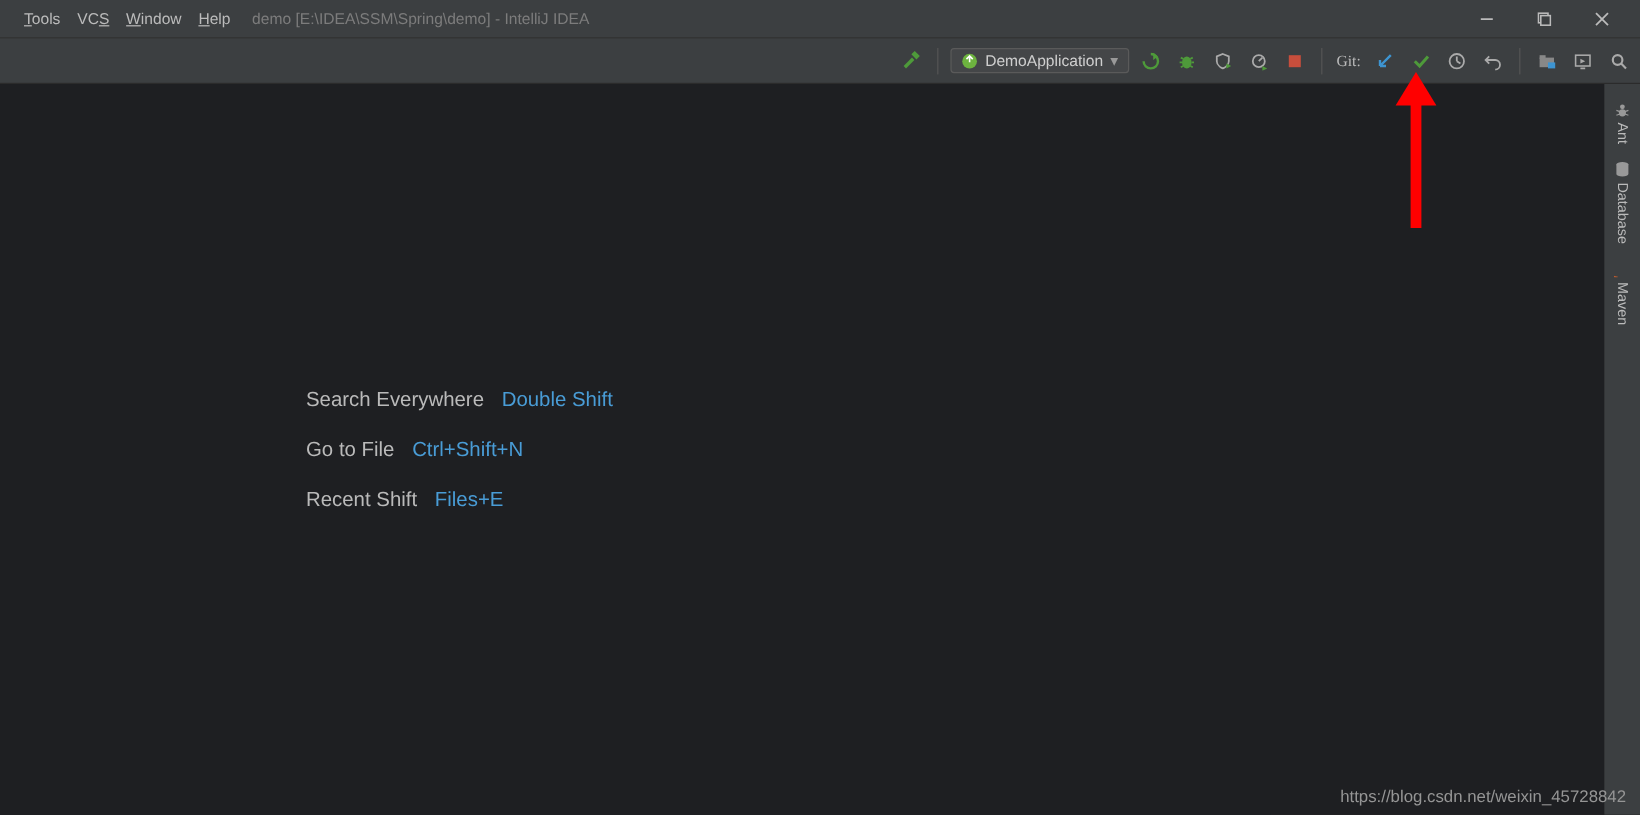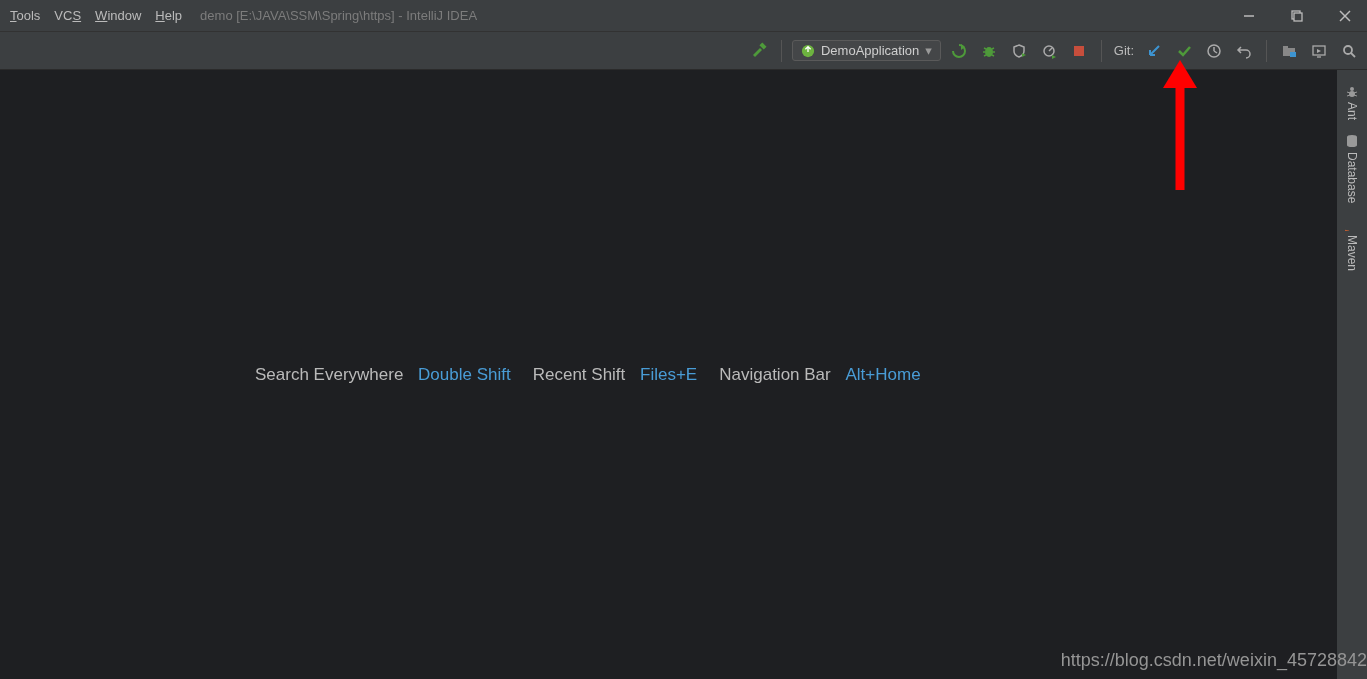--- a/index.html
+++ b/index.html
@@ -11,21 +11,21 @@
     color: #bbbbbb;
     overflow: hidden;
     position: relative;
   }
   
   .titlebar {
     height: 32px;
     background: #3c3f41;
     display: flex;
     align-items: center;
-    padding: 0 10px;
+    padding: 0 20px;
     border-bottom: 1px solid #323232;
   }
   .menu { display: flex; gap: 14px; align-items: center; }
   .menu-item { color: #bbbbbb; cursor: pointer; }
   .menu-item u { text-decoration: underline; }
   .title-text { color: #7c7c7c; margin-left: 18px; }
   .win-controls { margin-left: auto; display: flex; gap: 24px; color: #bbbbbb; }
   .win-btn { width: 24px; height: 24px; display: flex; align-items: center; justify-content: center; cursor: pointer; }
   
   .toolbar {
@@ -49,33 +49,33 @@
     display: flex; align-items: center;
     background: #444648;
     border: 1px solid #5a5a5a;
     border-radius: 3px;
     padding: 2px 8px;
     gap: 6px; cursor: pointer;
     color: #cfcfcf;
   }
   .run-config .spring-icon { width: 14px; height: 14px; }
   .run-config .chev { color: #999; }
-  .git-label { color: #bbbbbb; font-size: 13px; margin: 0 2px; }
+  .git-label { color: #bbbbbb; font-size: 13px; margin: 0 2px; font-family: Liberation Serif, serif; }
   
   .main {
     position: absolute;
     top: 70px; left: 0; right: 30px; bottom: 0;
     background: #1e1f22;
     display: flex;
     align-items: center;
     justify-content: flex-start;
   }
   .main-inner {
     margin-left: 255px;
-    display: flex; flex-direction: row; gap: 22px;
+    display: flex; flex-direction: column; gap: 22px;
   }
   .hint-row { font-size: 17px; color: #bababa; }
   .hint-row .shortcut { color: #499cd6; margin-left: 10px; }
   
   .right-strip {
     position: absolute;
     top: 70px; right: 0; width: 30px; bottom: 0;
     background: #3c3f41;
     display: flex; flex-direction: column;
     align-items: center;
@@ -92,35 +92,35 @@
   
   .red-arrow {
     position: absolute;
     left: 1155px; top: 60px;
     width: 50px; height: 140px;
     pointer-events: none;
   }
   
   .watermark {
     position: absolute;
-    right: 0; bottom: 8px;
-    color: #959595; font-size: 18px;
+    right: 12px; bottom: 8px;
+    color: #959595; font-size: 14px;
   }
 </style>
 </head>
 <body>
 
 <div class="titlebar">
   <div class="menu">
     <span class="menu-item"><u>T</u><span>ools</span></span>
     <span class="menu-item">VC<u>S</u></span>
     <span class="menu-item"><u>W</u>indow</span>
     <span class="menu-item"><u>H</u>elp</span>
   </div>
-  <span class="title-text">demo [E:\JAVA\SSM\Spring\https] - IntelliJ IDEA</span>
+  <span class="title-text">demo [E:\IDEA\SSM\Spring\demo] - IntelliJ IDEA</span>
   <div class="win-controls">
     <span class="win-btn">
       <svg width="12" height="12">
           <line x1="1" y1="6" x2="11" y2="6" stroke="#bbb" stroke-width="1.5"></line>
         </svg>
     </span>
     <span class="win-btn">
       <svg width="12" height="12">
           <rect x="1" y="1" width="8" height="8" fill="none" stroke="#bbb" stroke-width="1.3"></rect>
           <rect x="3" y="3" width="8" height="8" fill="#3c3f41" stroke="#bbb" stroke-width="1.3"></rect>
@@ -233,26 +233,26 @@
   </span>
 </div>
 
 <div class="main">
   <div class="main-inner">
     <div class="hint-row">
       <span>Search Everywhere</span>
       <span class="shortcut">Double Shift</span>
     </div>
     <div class="hint-row">
+      <span>Go to File</span>
+      <span class="shortcut">Ctrl+Shift+N</span>
+    </div>
+    <div class="hint-row">
       <span>Recent Shift</span>
       <span class="shortcut">Files+E</span>
-    </div>
-    <div class="hint-row">
-      <span>Navigation Bar</span>
-      <span class="shortcut">Alt+Home</span>
     </div>
   </div>
 </div>
 
 <div class="right-strip">
   <div class="strip-item">
     <svg class="strip-icon" viewBox="0 0 14 14">
         <circle cx="7" cy="5" r="2" fill="#999"></circle>
         <circle cx="7" cy="10" r="3" fill="#999"></circle>
         <line x1="2" y1="8" x2="5" y2="9" stroke="#999"></line>

